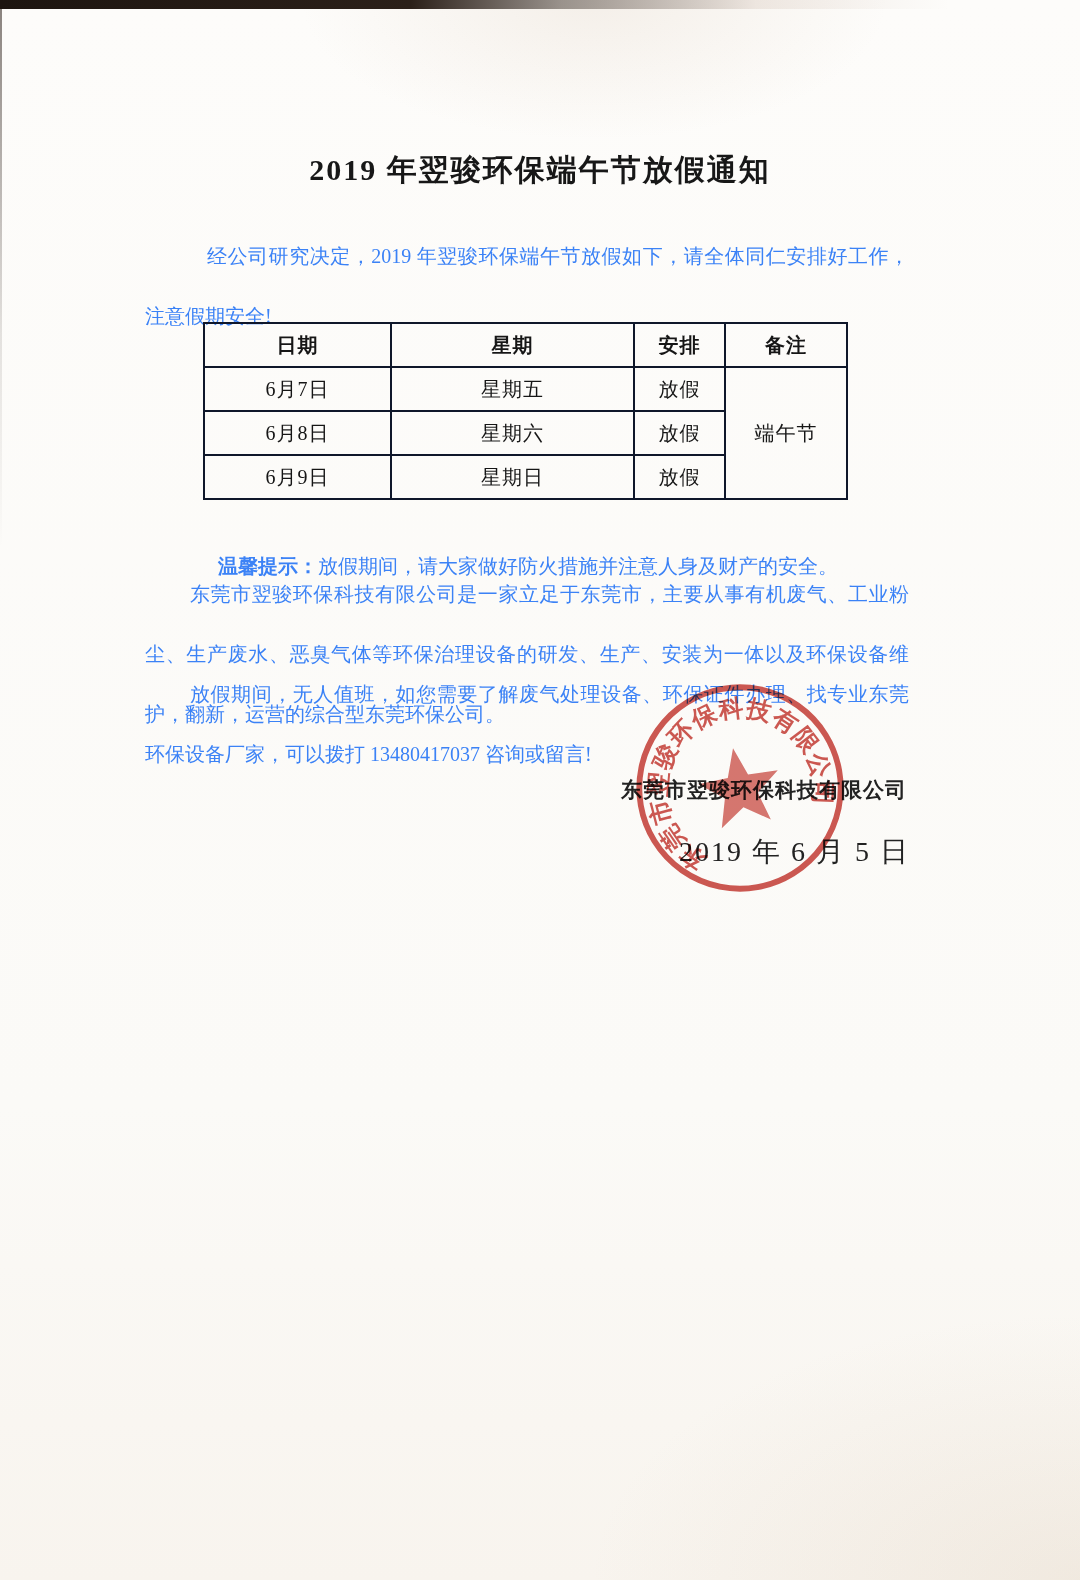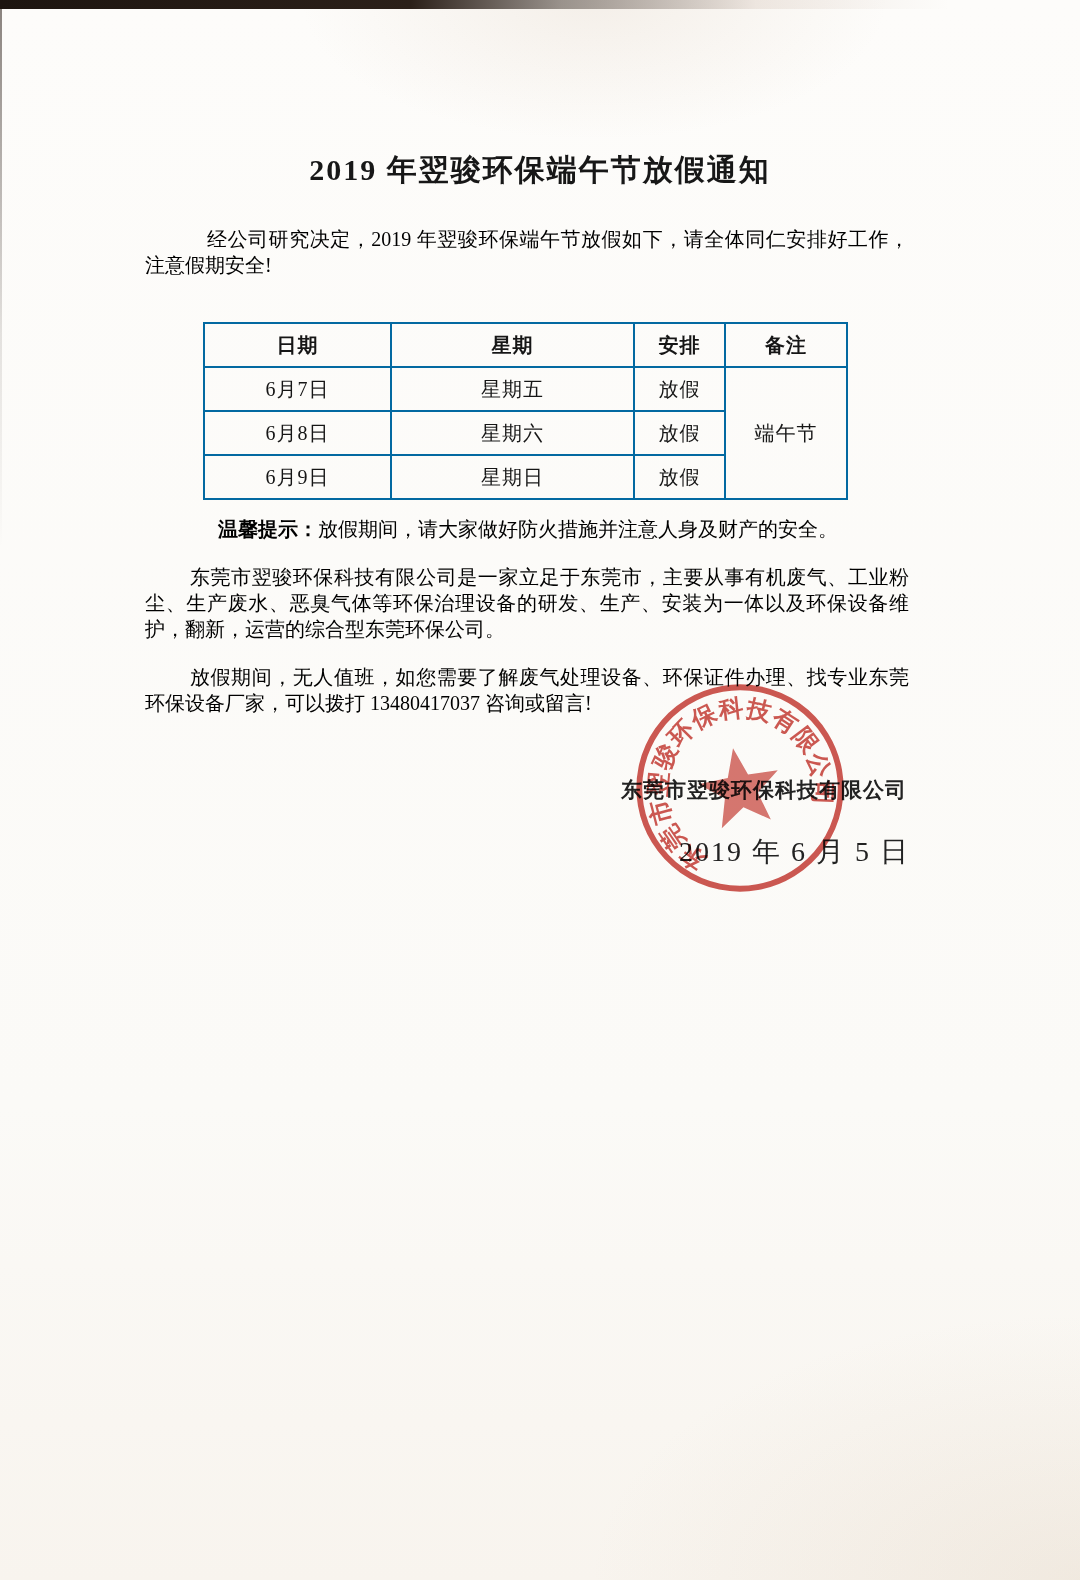--- a/index.html
+++ b/index.html
@@ -28,36 +28,36 @@
     position:absolute;top:9px;left:0;width:2px;height:540px;
     background:linear-gradient(180deg,rgba(45,33,26,0.55),rgba(45,33,26,0.12) 60%,rgba(45,33,26,0) 100%);
   }
   .doc-title{
     position:absolute;top:150px;left:0;right:0;
     text-align:center;font-size:30px;font-weight:bold;letter-spacing:2px;
     color:#171717;
   }
   .para{
     position:absolute;left:145px;width:764px;
-    font-size:20px;line-height:26px;color:#000000;
+    font-size:20px;line-height:60px;color:#3b82f6;
     text-align:justify;
   }
   .para-intro{top:226px;text-indent:62px;}
-  .para-reminder{top:516px;text-indent:73px;}
+  .para-reminder{top:536px;text-indent:73px;}
   .para-reminder .lead{font-weight:bold;}
   .para-company{top:564px;text-indent:45px;}
   .para-duty{top:664px;text-indent:45px;}
 
   .holiday-table{
     position:absolute;top:322px;left:203px;
     border-collapse:collapse;table-layout:fixed;width:643px;
     font-size:20px;color:#161616;
   }
   .holiday-table th,.holiday-table td{
-    border:2px solid #0369a1;text-align:center;vertical-align:middle;
+    border:2px solid #0f172a;text-align:center;vertical-align:middle;
     height:44px;font-weight:normal;letter-spacing:1px;
   }
   .holiday-table th{font-weight:bold;}
   .col-date{width:187px;}
   .col-week{width:243px;}
   .col-plan{width:91px;}
   .col-note{width:122px;}
 
   .sig-company{
     position:absolute;top:776px;right:173px;

